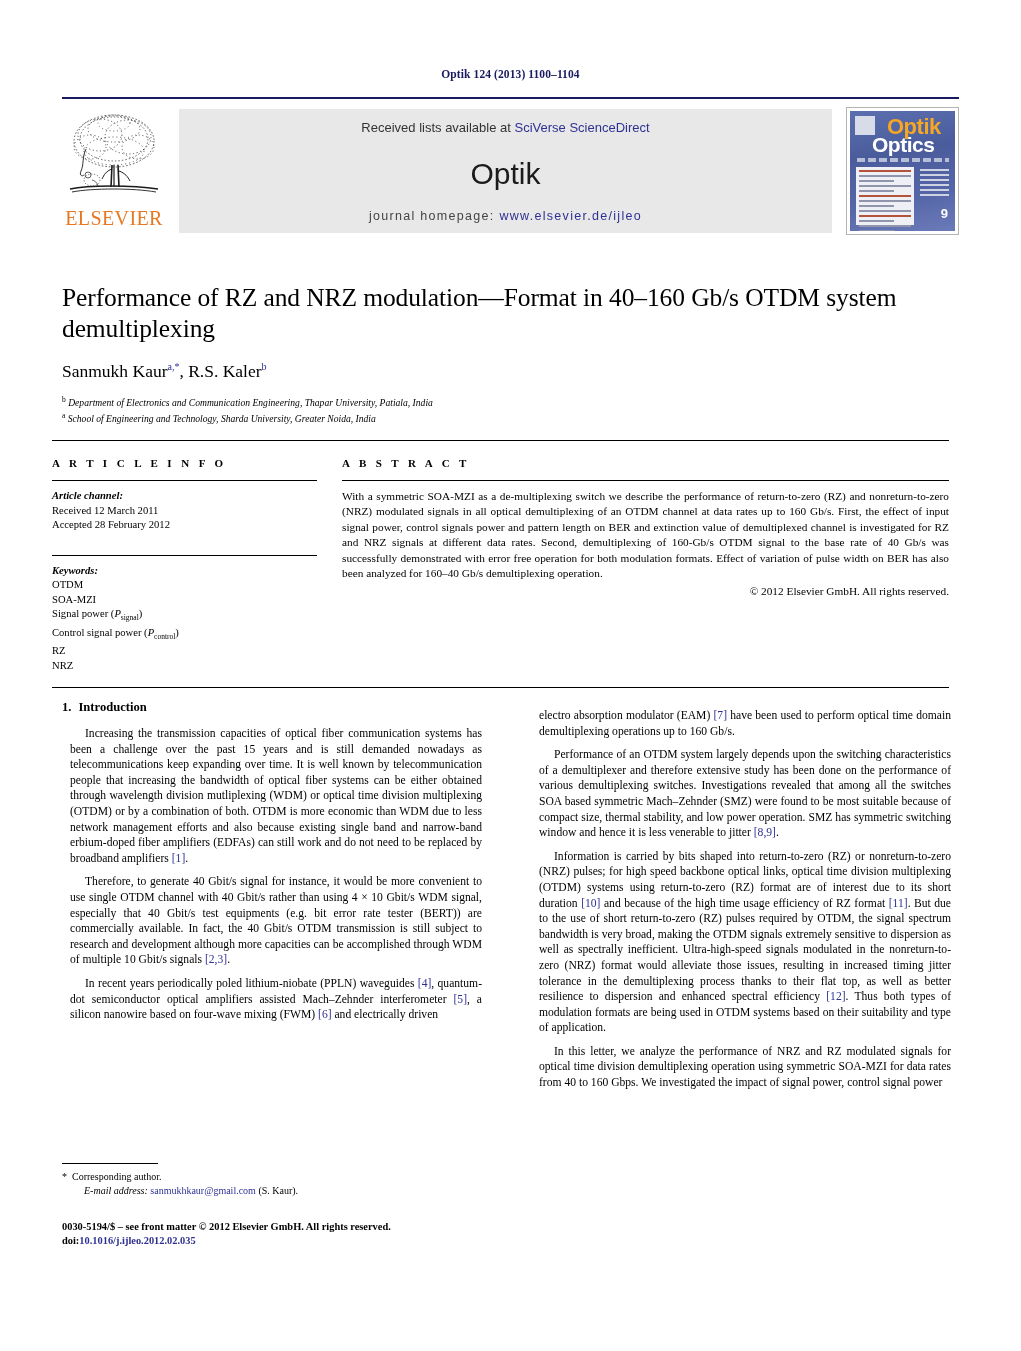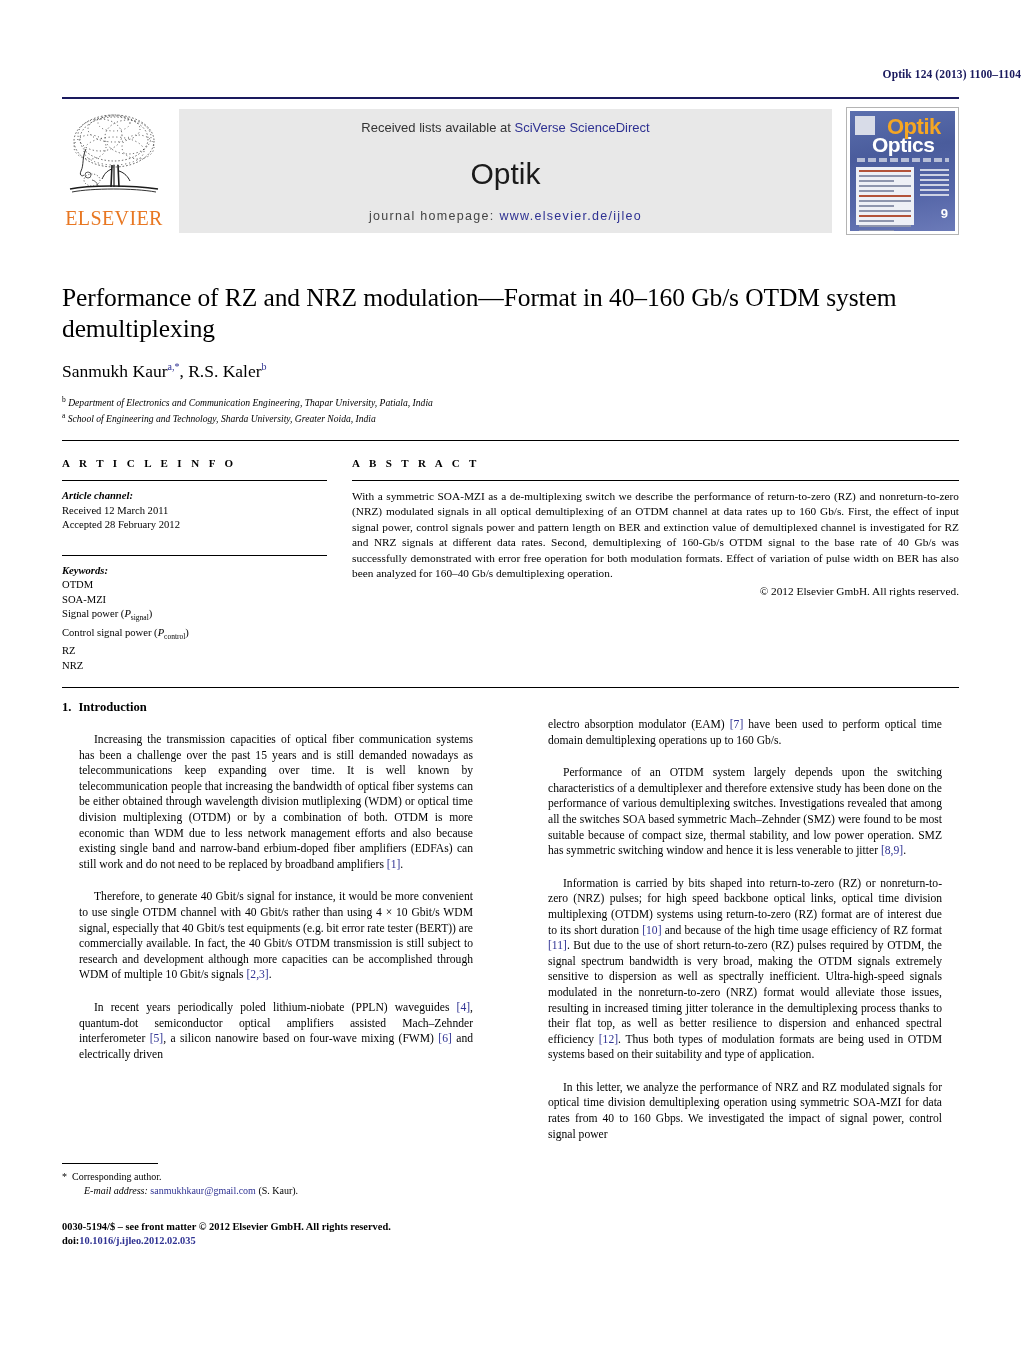--- a/index.html
+++ b/index.html
@@ -21,21 +21,21 @@
     height: 1351px;
     box-sizing: border-box;
   }
 
   
   .running-head {
     position: absolute;
     top: 68px;
     left: 0;
     width: 1021px;
-    text-align: right;
+    text-align: center;
     font-family: "Liberation Serif", serif;
     font-size: 11.5px;
     font-weight: bold;
     color: #1a1a5e;
     letter-spacing: 0.1px;
   }
 
   
   .masthead {
     position: absolute;
@@ -249,21 +249,21 @@
     font-style: italic;
     line-height: 13px;
     color: #000000;
   }
   .affils sup { font-size: 7.5px; font-style: normal; }
 
   
   .infoabs {
     position: absolute;
     top: 440px;
-    left: 62px;
+    left: 52px;
     width: 897px;
   }
   .ia-toprule {
     width: 897px;
     height: 1px;
     background: #000000;
     margin-bottom: 16px;
   }
   .ia-cols {
     position: relative;
@@ -336,21 +336,21 @@
     font-size: 12.6px;
     font-weight: bold;
     margin: 0 0 11px 0;
   }
   .sec-title .num { margin-right: 7px; }
   p.para {
     font-family: "Liberation Serif", serif;
     font-size: 11.6px;
     line-height: 15.6px;
     text-align: justify;
-    margin: 17px;
+    margin: 8px;
     text-indent: 15px;
     color: #000000;
   }
   p.para.first { text-indent: 15px; }
   .cite { color: #2e3192; }
 
   
   .footer {
     position: absolute;
     top: 1163px;

